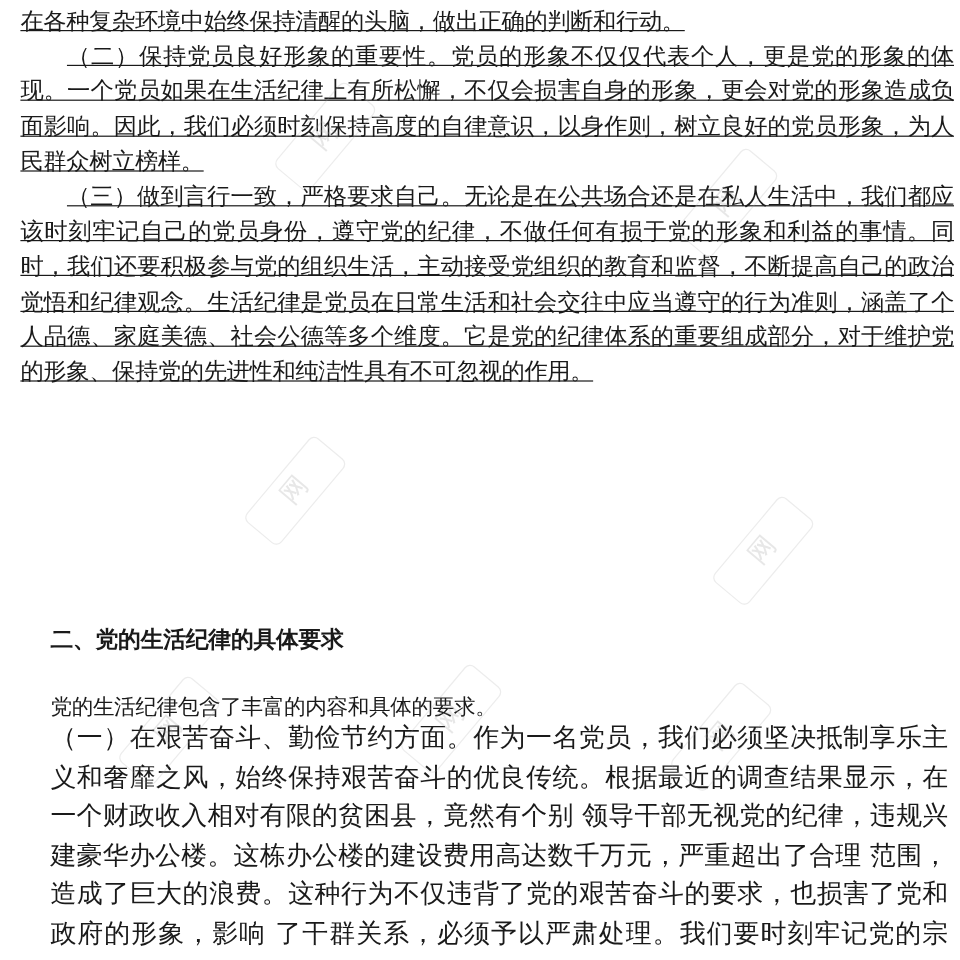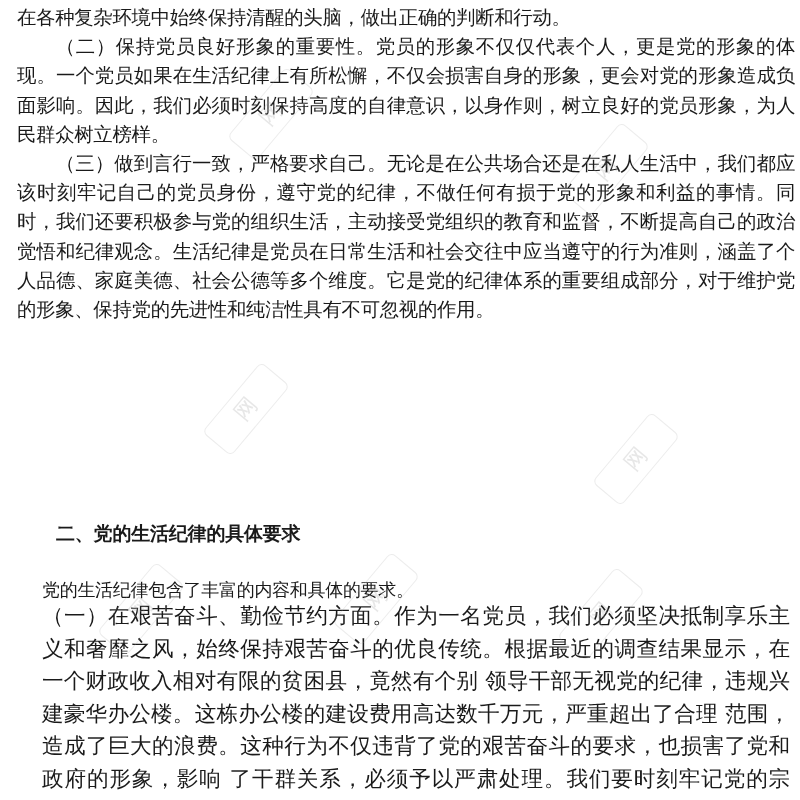--- a/index.html
+++ b/index.html
@@ -5,26 +5,26 @@
   html, body { margin: 0; padding: 0; background: #ffffff; }
   body {
     width: 800px; height: 800px; overflow: hidden; position: relative;
     font-family: "DejaVu Serif", "Liberation Serif", serif;
     color: #1a1a1a;
   }
   .page { position: absolute; left: 0; top: 0; width: 800px; height: 800px; }
   .sec1 {
     position: absolute; left: 17px; top: 3px; width: 778px;
     font-size: 19.4px; line-height: 29.2px; letter-spacing: -0.3px;
-    text-align: justify; text-justify: inter-character;
+    text-align: justify; text-justify: inter-character; text-decoration: underline;
   }
   .sec1 p { margin: 0; }
   .indent { text-indent: 2em; }
   .heading {
-    position: absolute; left: 56px; top: 519px;
+    position: absolute; left: 42px; top: 519px;
     font-family: "DejaVu Sans", "Liberation Sans", sans-serif;
     font-weight: bold; font-size: 19px; line-height: 28px; letter-spacing: -0.2px;
   }
   .lead {
     position: absolute; left: 42px; top: 576px;
     font-size: 18px; line-height: 28px; letter-spacing: -0.3px;
   }
   .sec2 {
     position: absolute; left: 42px; top: 600px; width: 748px;
     font-size: 21.6px; line-height: 32.6px; letter-spacing: -0.2px;

